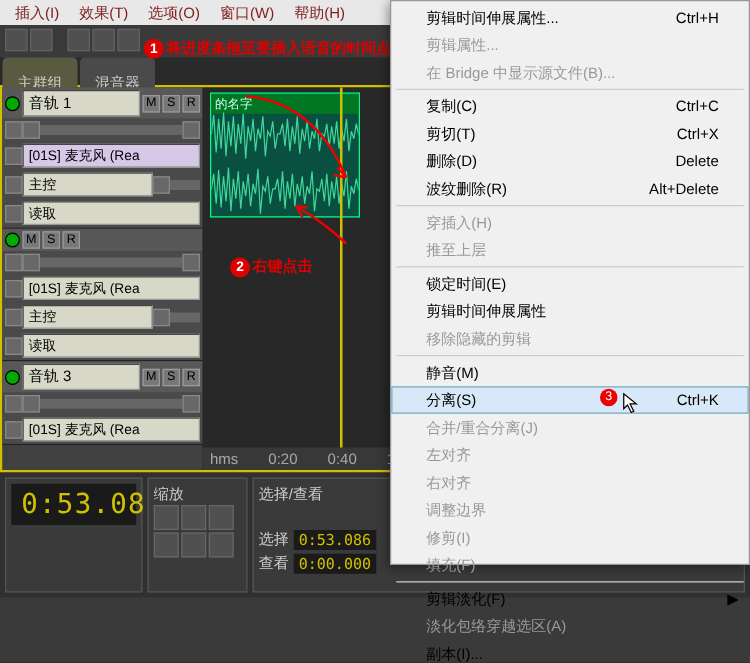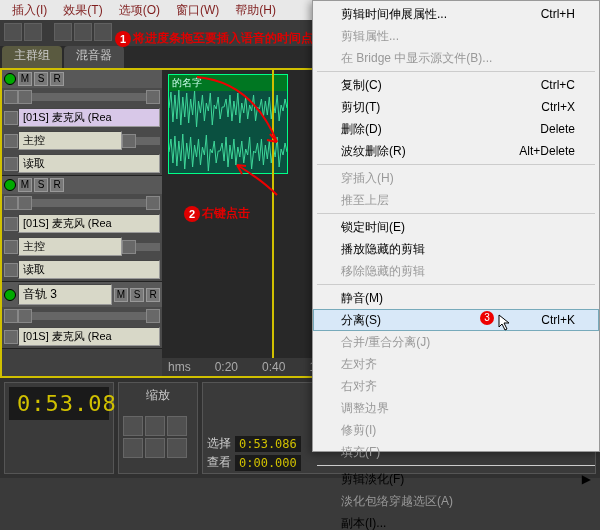--- a/index.html
+++ b/index.html
@@ -9,21 +9,21 @@
 .menubar span { padding: 2px 8px; color: #7f1d1d; }
 
 .toolbar { background: #3a3a3a; height: 24px; display: flex; align-items: center; padding: 2px 4px; gap: 2px; }
 .tbtn { width: 18px; height: 18px; background: #505050; border: 1px solid #606060; }
 
 .ann1 { position: absolute; top: 30px; left: 115px; color: #e00000; font-weight: bold; z-index: 10; display: flex; align-items: center; }
 .ann2 { position: absolute; top: 205px; left: 184px; color: #e00000; font-weight: bold; z-index: 10; display: flex; align-items: center; }
 .circ { display: inline-flex; width: 16px; height: 16px; background: #e00000; color: #fff; border-radius: 50%; align-items: center; justify-content: center; font-size: 11px; margin-right: 2px; }
 
 .tabs { display: flex; background: #2a2a2a; height: 22px; margin-top: 2px; }
-.tab { padding: 1px 12px; color: #ccc; background: #4a4a4a; border-radius: 4px 4px 0 0; margin-left: 2px; }
+.tab { padding: 12px 12px; color: #ccc; background: #4a4a4a; border-radius: 4px 4px 0 0; margin-left: 2px; }
 .tab.active { background: #5a5a40; }
 
 .workspace { display: flex; background: #2a2a2a; border: 2px solid #d0c000; height: 310px; }
 .tracks-panel { width: 160px; background: #404040; }
 .track { border-bottom: 1px solid #222; }
 .track-head { display: flex; align-items: center; padding: 2px; gap: 2px; background: #585858; }
 .rec { width: 12px; height: 12px; background: #0a0; border-radius: 50%; border: 1px solid #000; }
 .track-name { background: #d8d8c8; padding: 1px 4px; flex: 1; color: #000; border: 1px inset #999; }
 .sq { width: 14px; height: 14px; background: #787878; border: 1px solid #999; color: #000; text-align: center; line-height: 12px; font-size: 10px; }
 .track-row { display: flex; align-items: center; padding: 2px; gap: 0; background: #4a4a4a; }
@@ -34,21 +34,21 @@
 .wave-area { flex: 1; background: #282828; position: relative; }
 .wave-clip { position: absolute; top: 4px; left: 6px; width: 120px; height: 100px; background: #0a5040; border: 1px solid #0f8; overflow: hidden; }
 .wave { position: absolute; left: 0; right: 0; }
 .wave svg { width: 100%; height: 100%; }
 .cursor-line { position: absolute; top: 0; bottom: 0; left: 110px; width: 2px; background: #d0c000; }
 .red-arrow { position: absolute; color: #e00; }
 .ruler { position: absolute; bottom: 0; left: 0; right: 0; height: 18px; background: #383838; color: #aaa; display: flex; align-items: center; padding-left: 6px; gap: 24px; font-size: 10px; }
 
 .bottom-panels { display: flex; background: #303030; height: 100px; padding: 4px; gap: 4px; }
 .panel { background: #3a3a3a; border: 1px solid #555; padding: 4px; }
-.panel-title { text-align: center; color: #ccc; margin-bottom: 12px; }
+.panel-title { text-align: left; color: #ccc; margin-bottom: 0; }
 .time-display { background: #1a1a1a; color: #d0c000; font-family: monospace; font-size: 22px; padding: 4px 8px; letter-spacing: 1px; }
 .zoom-btns { display: flex; gap: 2px; flex-wrap: wrap; }
 .zb { width: 20px; height: 20px; background: #505050; border: 1px solid #666; }
 .sel-row { display: flex; align-items: center; gap: 4px; color: #ccc; font-size: 11px; margin-bottom: 2px; }
 .sel-val { background: #1a1a1a; color: #d0c000; font-family: monospace; padding: 1px 4px; }
 
 .context-menu { position: absolute; top: 0; right: 0; width: 288px; height: 452px; background: #f0f0f0; border: 1px solid #999; box-shadow: -2px 2px 8px rgba(0,0,0,0.4); padding: 2px 0; z-index: 100; }
 .menu-item { display: flex; justify-content: space-between; padding: 3px 24px 3px 28px; color: #000; position: relative; line-height: 16px; }
 .menu-item.disabled { color: #999; }
 .menu-item.hover { background: #d8e8f8; border: 1px solid #7ab; padding: 2px 23px 2px 27px; }
@@ -86,20 +86,21 @@
   <div class="tab active">主群组</div>
   <div class="tab">混音器</div>
 </div>
 
 <div class="workspace">
   <div class="tracks-panel">
 
     <div class="track">
       <div class="track-head">
         <div class="rec"></div>
+        <div class="track-name">音轨 1</div>
         <div class="sq">M</div>
         <div class="sq">S</div>
         <div class="sq">R</div>
       </div>
       <div class="track-row">
           <div class="tarrow"></div>
           <div class="tarrow"></div>
           <div style="flex:1;height:8px;background:#666"></div>
           <div class="tarrow"></div>
         </div>
@@ -271,21 +272,21 @@
       <span>穿插入(H)</span>
     </div>
   <div class="menu-item disabled">
       <span>推至上层</span>
     </div>
   <div class="menu-sep"></div>
   <div class="menu-item">
       <span>锁定时间(E)</span>
     </div>
   <div class="menu-item">
-      <span>播放隐藏的剪辑</span>
+      <span>剪辑时间伸展属性</span>
     </div>
   <div class="menu-item disabled">
       <span>移除隐藏的剪辑</span>
     </div>
   <div class="menu-sep"></div>
   <div class="menu-item">
       <span>静音(M)</span>
     </div>
   <div class="menu-item hover">
     <span>分离(S)</span>

